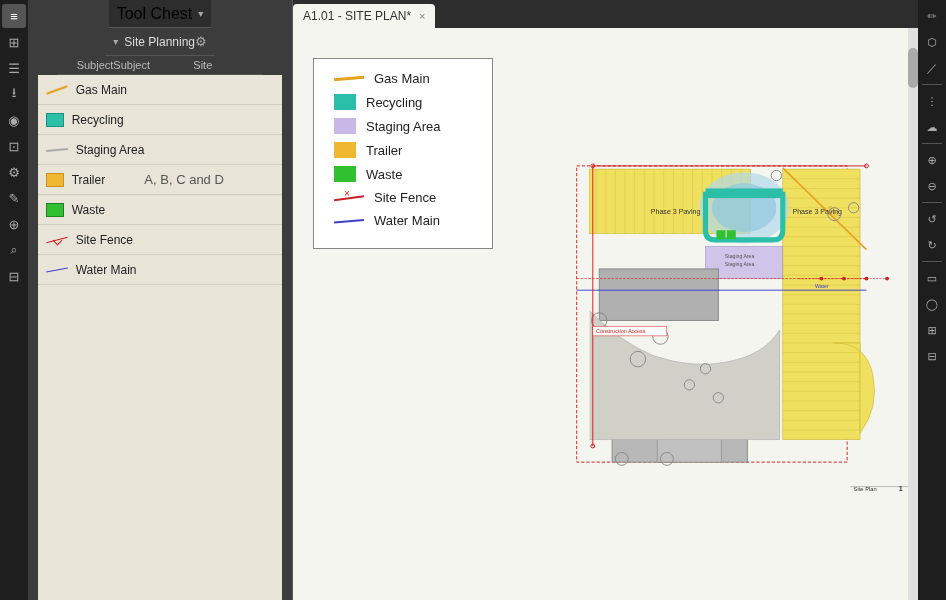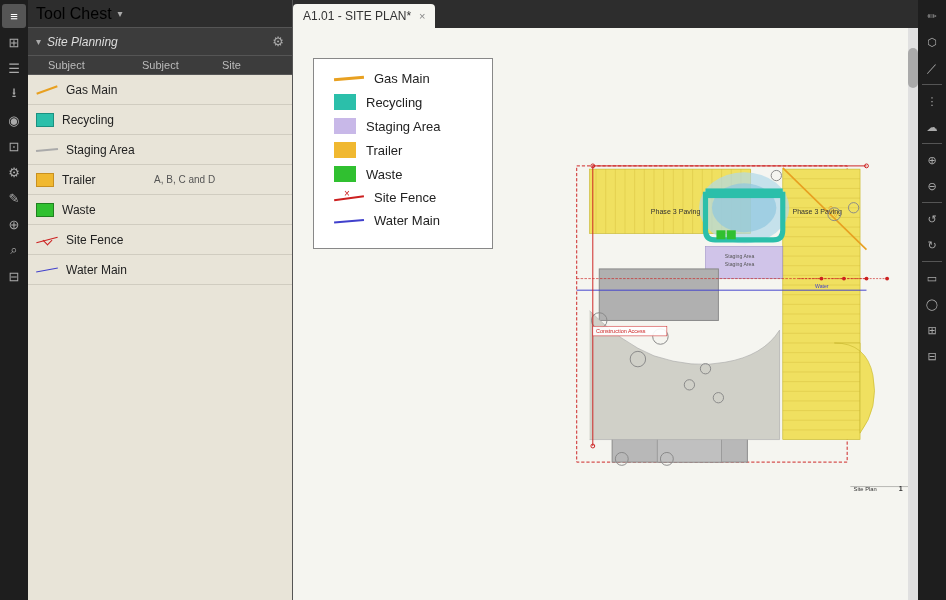--- a/index.html
+++ b/index.html
@@ -29,20 +29,21 @@
     }
     .sidebar-icon-btn.active { background: #555; color: #fff; }
 
     
     .tool-chest {
       width: 265px;
       background: #3c3c3c;
       display: flex;
       flex-direction: column;
       border-right: 1px solid #555;
+      align-items: center;
     }
     .tool-chest-header {
       height: 28px;
       background: #2d2d2d;
       display: flex;
       align-items: center;
       padding: 0 8px;
       gap: 6px;
       border-bottom: 1px solid #555;
     }
@@ -65,21 +66,20 @@
       align-items: center;
       gap: 6px;
     }
     .site-planning-arrow {
       color: #aaa;
       font-size: 10px;
     }
     .site-planning-title {
       color: #ddd;
       font-size: 12px;
-      font-style: italic;
     }
     .site-planning-gear {
       color: #aaa;
       font-size: 13px;
     }
 
     .table-header {
       display: grid;
       grid-template-columns: 1fr 80px 50px;
       padding: 3px 20px;
@@ -105,21 +105,21 @@
       min-height: 30px;
     }
     .item-subject {
       display: flex;
       align-items: center;
       gap: 8px;
       font-size: 12px;
       color: #222;
     }
     .item-comment {
-      font-size: 10px;
+      font-size: 13px;
       color: #555;
     }
     .item-label {
       font-size: 11px;
       color: #555;
     }
 
     
     .icon-line-orange {
       width: 22px;

